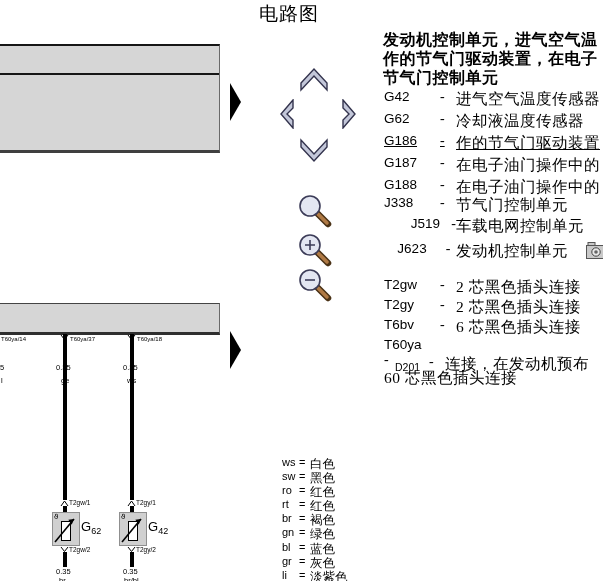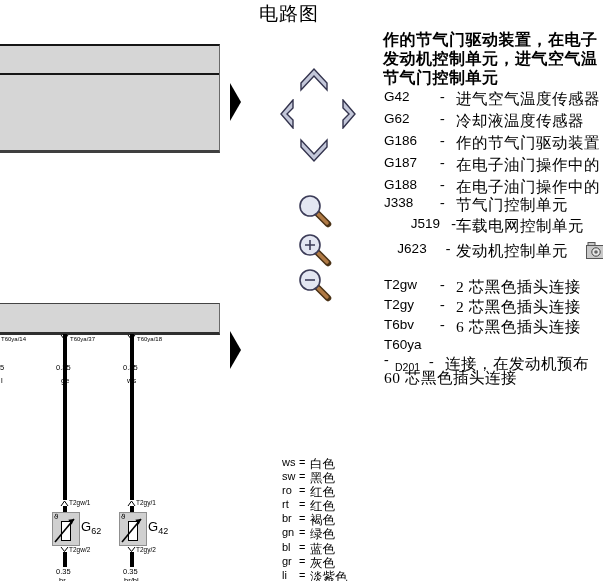--- a/index.html
+++ b/index.html
@@ -163,36 +163,36 @@
   <svg class="abs navbtn" style="left:297px;top:268px;" width="36" height="36">
     <g>
       <line x1="21" y1="20" x2="31" y2="30" stroke="#4a3216" stroke-width="6.5" stroke-linecap="round"></line>
       <line x1="21" y1="20" x2="30" y2="29" stroke="#b07a45" stroke-width="3.5" stroke-linecap="round"></line>
       <circle cx="13" cy="12" r="10" fill="#e3e6f2" stroke="#3c3c58" stroke-width="1.6"></circle>
       <path d="M8 12 H18" stroke="#3c3c58" stroke-width="1.6" fill="none"></path>
     </g>
   </svg>
 
   <div class="abs legend-header">
+    <div>发动机控制单元，进气空气温</div>
     <div>作的节气门驱动装置，在电子</div>
-    <div>发动机控制单元，进气空气温</div>
     <div>节气门控制单元</div>
   </div>
 
   <div class="crow" style="top:89px;">
       <span class="code">G42</span>
       <span class="dash">-</span>
       <span class="desc">进气空气温度传感器</span>
     </div>
   <div class="crow" style="top:111px;">
       <span class="code">G62</span>
       <span class="dash">-</span>
       <span class="desc">冷却液温度传感器</span>
     </div>
-  <div class="crow" style="top:133px;">
+  <div class="crow" style="top:133px;text-decoration:underline;">
       <span class="code">G186</span>
       <span class="dash">-</span>
       <span class="desc">作的节气门驱动装置</span>
     </div>
   <div class="crow" style="top:155px;">
       <span class="code">G187</span>
       <span class="dash">-</span>
       <span class="desc">在电子油门操作中的</span>
     </div>
   <div class="crow" style="top:177px;">

